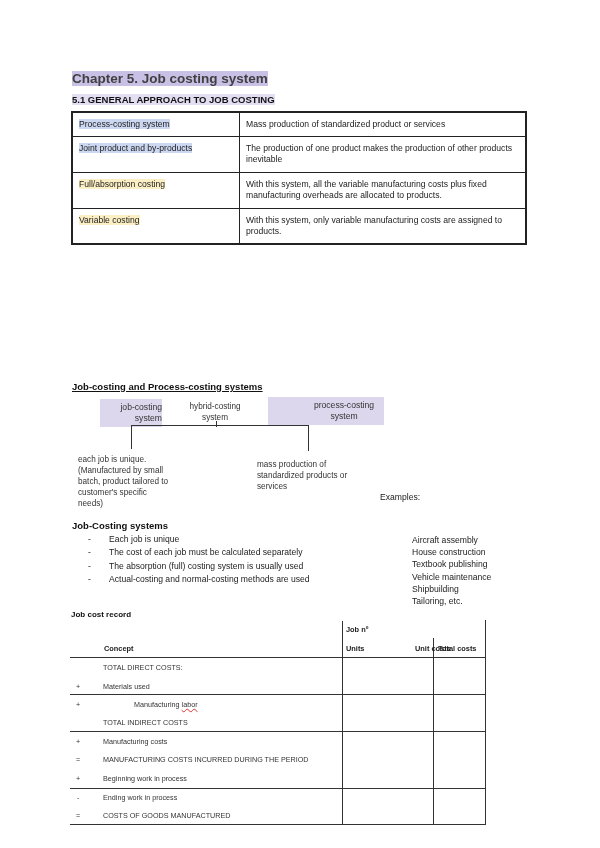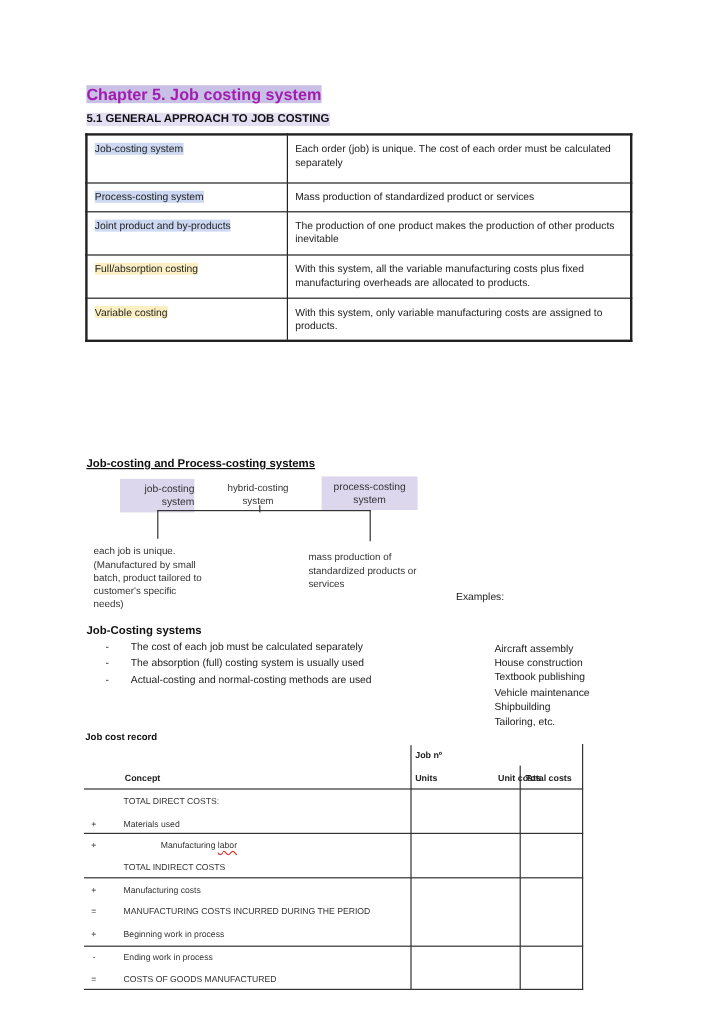--- a/index.html
+++ b/index.html
@@ -4,21 +4,21 @@
 <style>
   html, body { margin: 0; padding: 0; background: #ffffff; }
   body { width: 600px; height: 848px; position: relative; overflow: hidden;
          font-family: "Liberation Sans", sans-serif; color: #222; }
   .abs { position: absolute; }
   .hl-purple { background: #c9c0e6; }
   .hl-lav { background: #e3def2; }
   .hl-blue { background: #ccd8f2; }
   .hl-yellow { background: #fcefc4; }
 
-  #chapter-title { left: 72px; top: 71px; font-size: 13.5px; font-weight: bold; color: #a21caf; }
+  #chapter-title { left: 72px; top: 71px; font-size: 13.5px; font-weight: bold; color: #404040; }
   #section-title { left: 72px; top: 94px; font-size: 9.5px; font-weight: bold; color: #111; }
 
   table.defs { position: absolute; left: 71px; top: 111px; width: 456px;
                border-collapse: collapse; font-size: 8.6px; }
   table.defs td { border: 1.5px solid #222; vertical-align: top;
                   padding: 6px 6px 4px 6px; line-height: 11.3px; }
   table.defs td.term { width: 154px; }
   table.defs { border: 2.5px solid #222; }
 
   #jc-pc-title { left: 72px; top: 381px; font-size: 9.5px; font-weight: bold;
@@ -43,24 +43,20 @@
   .spell { text-decoration: underline wavy #d33; text-decoration-thickness: 1px; }
 </style>
 </head>
 <body>
 
 <div id="chapter-title" class="abs hl-purple">Chapter 5. Job costing system</div>
 <div id="section-title" class="abs hl-lav">5.1 GENERAL APPROACH TO JOB COSTING</div>
 
 <table class="defs">
   <tbody>
-    <tr style="height:40px">
-      <td class="term"><span class="hl-blue">Job-costing system</span></td>
-      <td>Each order (job) is unique. The cost of each order must be calculated separately</td>
-    </tr>
     <tr style="height:24px">
       <td class="term"><span class="hl-blue">Process-costing system</span></td>
       <td>Mass production of standardized product or services</td>
     </tr>
     <tr style="height:36px">
       <td class="term"><span class="hl-blue">Joint product and by-products</span></td>
       <td>The production of one product makes the production of other products inevitable</td>
     </tr>
     <tr style="height:36px">
       <td class="term"><span class="hl-yellow">Full/absorption costing</span></td>
@@ -76,21 +72,21 @@
 <div id="jc-pc-title" class="abs">Job-costing and Process-costing systems</div>
 
 <div class="sysbox" style="left:100px; top:399px; width:62px; height:25px;text-align:right;">
   <div>job-costing</div>
   <div>system</div>
 </div>
 <div class="diag-text" style="left:180px; top:401px; width:70px; text-align:center;">
   <div>hybrid-costing</div>
   <div>system</div>
 </div>
-<div class="sysbox" style="left:268px; top:397px; width:80px; height:25px;">
+<div class="sysbox" style="left:268px; top:397px; width:80px; height:25px;padding-left:36px;">
   <div>process-costing</div>
   <div>system</div>
 </div>
 
 <div class="line" style="left:131px; top:425px; width:178px; height:1px;"></div>
 <div class="line" style="left:131px; top:425px; width:1px; height:24px;"></div>
 <div class="line" style="left:308px; top:425px; width:1px; height:26px;"></div>
 <div class="line" style="left:216px; top:421px; width:1px; height:6px;"></div>
 
 <div class="diag-text" style="left:78px; top:454px;">
@@ -101,20 +97,21 @@
   <div>needs)</div>
 </div>
 <div class="diag-text" style="left:257px; top:459px;">
   <div>mass production of</div>
   <div>standardized products or</div>
   <div>services</div>
 </div>
 
 <div id="jc-sys-title" class="abs">Job-Costing systems</div>
 <ul class="bullets">
+  <li><span class="dash">-</span><span>Each job is unique</span></li>
   <li><span class="dash">-</span><span>The cost of each job must be calculated separately</span></li>
   <li><span class="dash">-</span><span>The absorption (full) costing system is usually used</span></li>
   <li><span class="dash">-</span><span>Actual-costing and normal-costing methods are used</span></li>
 </ul>
 
 <div id="examples-label" class="abs">Examples:</div>
 <ul class="examples">
   <li>Aircraft assembly</li>
   <li>House construction</li>
   <li>Textbook publishing</li>

